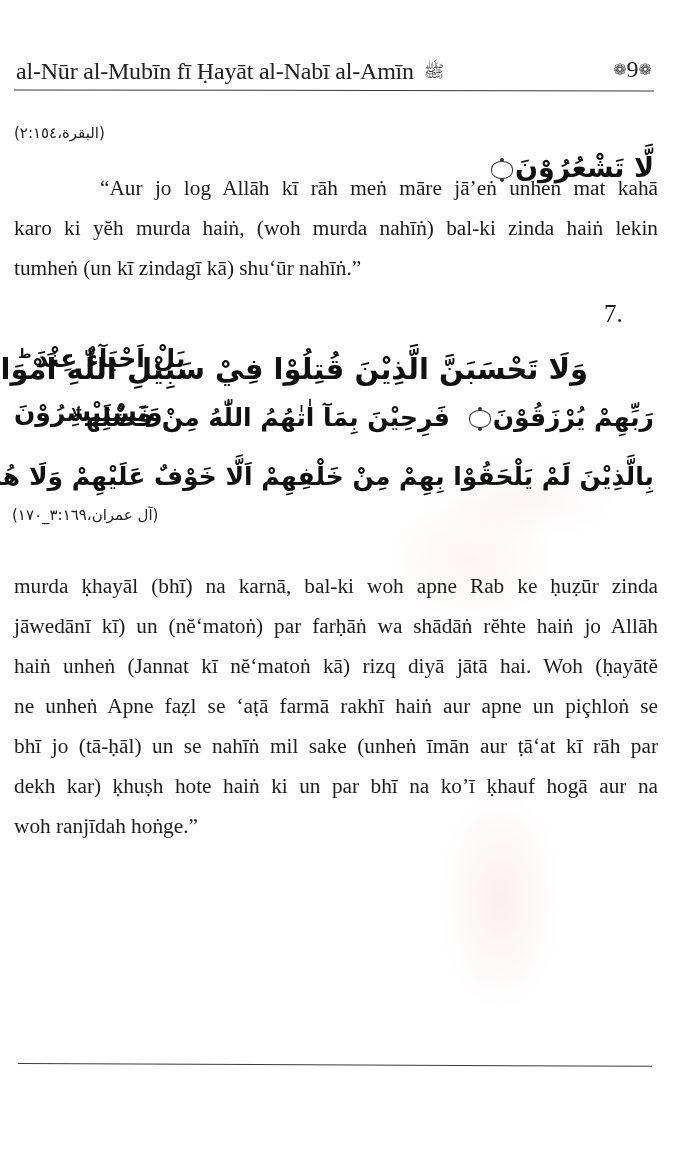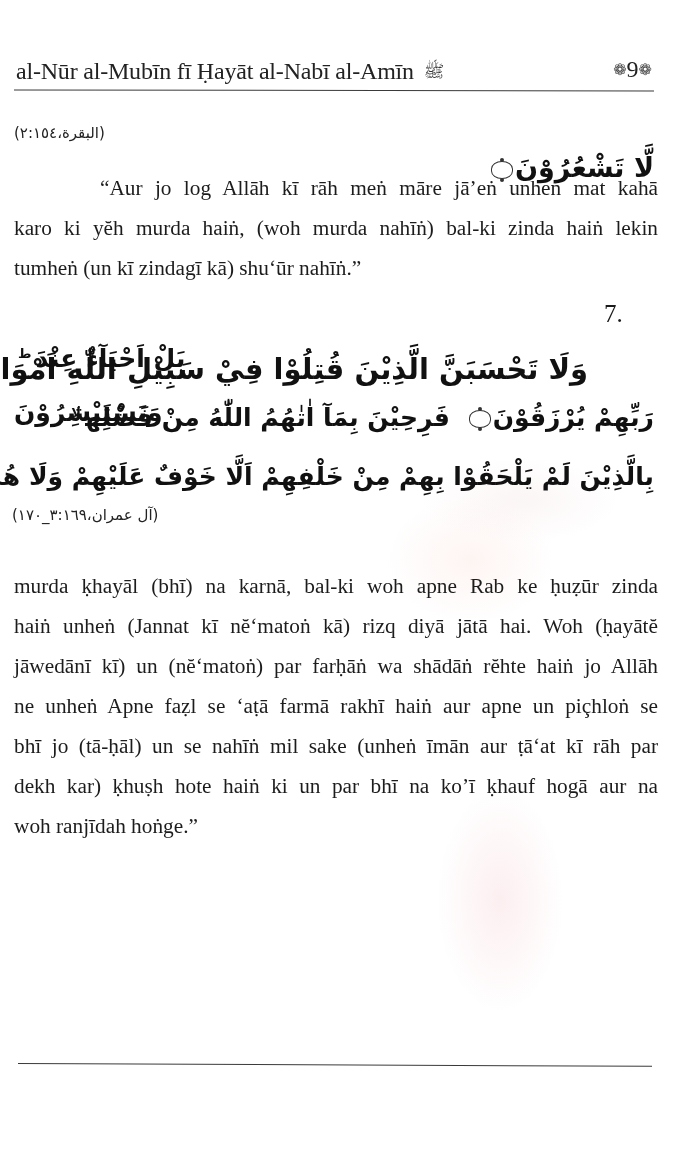--- a/index.html
+++ b/index.html
@@ -216,22 +216,22 @@
   </div>
 
   <div class="ar-line arabic" style="right:46px; left:14px; top:414px; font-size:25px; text-align:justify; text-align-last:justify;">
     <span>بِالَّذِيْنَ لَمْ يَلْحَقُوْا بِهِمْ مِنْ خَلْفِهِمْ اَلَّا خَوْفٌ عَلَيْهِمْ وَلَا هُمْ</span>
   </div>
 
   <div class="ref" style="left:12px; top:506px;">(آل عمران،٣:١٦٩_١٧٠)</div>
 
   <div class="para" style="top:566px;">
     <span class="line">murda ḳhayāl (bhī) na karnā, bal-ki woh apne Rab ke ḥuẓūr zinda</span>
+    <span class="line">jāwedānī kī) un (nĕ‘matoṅ) par farḥāṅ wa shādāṅ rĕhte haiṅ jo Allāh</span>
     <span class="line">haiṅ unheṅ (Jannat kī nĕ‘matoṅ kā) rizq diyā jātā hai. Woh (ḥayātĕ</span>
-    <span class="line">jāwedānī kī) un (nĕ‘matoṅ) par farḥāṅ wa shādāṅ rĕhte haiṅ jo Allāh</span>
     <span class="line">ne unheṅ Apne faẓl se ‘aṭā farmā rakhī haiṅ aur apne un piçhloṅ se</span>
     <span class="line">bhī jo (tā-ḥāl) un se nahīṅ mil sake (unheṅ īmān aur ṭā‘at kī rāh par</span>
     <span class="line">dekh kar) ḳhuṣh hote haiṅ ki un par bhī na ko’ī ḳhauf hogā aur na</span>
     <span class="line last">woh ranjīdah hoṅge.”</span>
   </div>
 
   <div class="footer-rule"></div>
 </div>
 
 </body></html>

